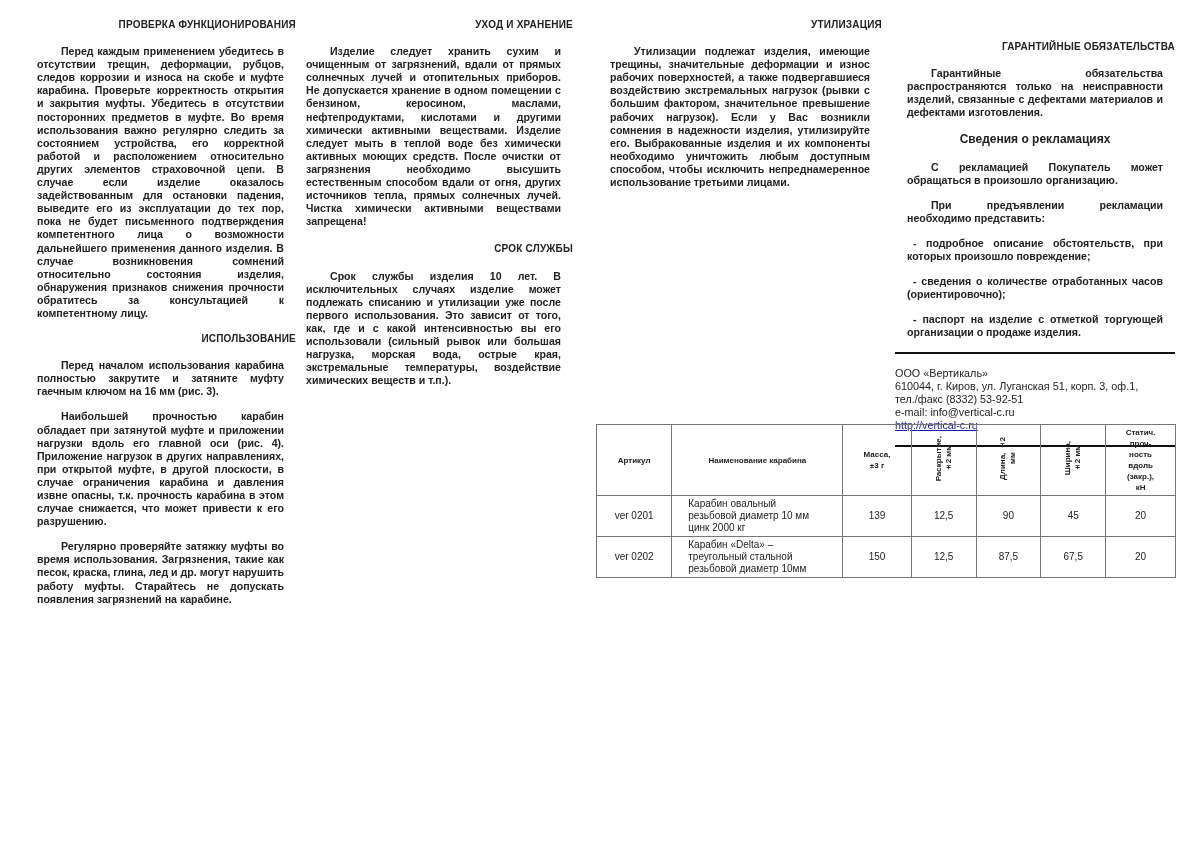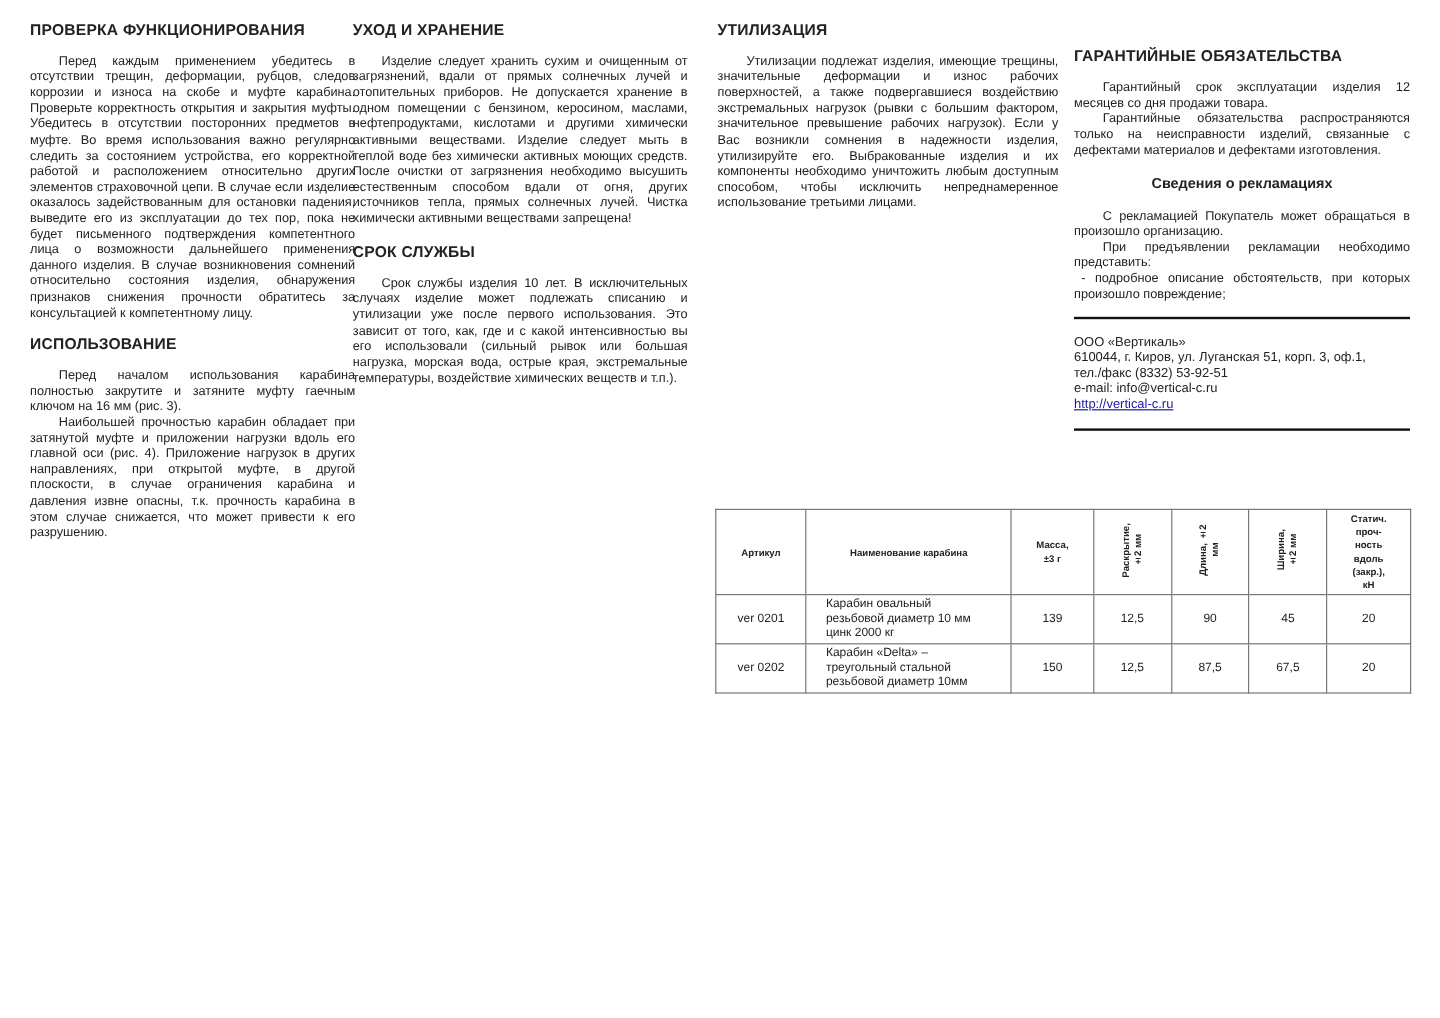--- a/index.html
+++ b/index.html
@@ -3,23 +3,23 @@
 <meta charset="utf-8">
 <style>
   html, body { margin:0; padding:0; background:#ffffff; }
   body { width:1200px; height:848px; position:relative; overflow:hidden;
          font-family:"Liberation Sans", sans-serif; color:#222; }
   .col { position:absolute; top:18px; font-size:10.6px; line-height:13.1px; }
   .col1 { left:25px; width:271px; }
   .col2 { left:294px; width:279px; }
   .col3 { left:598px; width:284px; }
   .col4 { left:895px; width:280px; top:40px; }
-  h2 { font-size:13px; font-weight:bold; text-align:left; margin:0 0 14px 0; letter-spacing:0.2px; }
+  h2 { font-size:10px; font-weight:bold; text-align:right; margin:0 0 14px 0; letter-spacing:0.2px; }
   h3 { font-size:12px; font-weight:bold; text-align:center; margin:14px 0 14px 0; }
-  p { margin:0; text-align:justify; text-indent:24px; }
+  p { margin:12px; text-align:justify; text-indent:24px;font-weight:bold; }
   .col1 h2.sec2 { margin-top:12px; }
   .col2 h2.sec2 { margin-top:14px; }
   p.li { text-indent:6px; }
   .rule { border-top:2px solid #111; margin:12px 0 0 0; }
   .contacts { margin-top:13px; font-size:10.8px; line-height:13px; }
   .contacts div { margin:0; }
   .contacts a { color:#1a1aa6; text-decoration:underline;text-align:right; }
   .rule2 { border-top:2px solid #111; margin-top:13px; }
   table.spec { position:absolute; left:596px; top:424px; width:580px; border-collapse:collapse; font-size:9.5px; }
   table.spec td, table.spec th { border:1px solid #777; text-align:center; vertical-align:middle; padding:2px 16px; }
@@ -30,42 +30,44 @@
 </style>
 </head>
 <body>
 
 <div class="col col1">
   <h2>ПРОВЕРКА ФУНКЦИОНИРОВАНИЯ</h2>
   <p>Перед каждым применением убедитесь в отсутствии трещин, деформации, рубцов, следов коррозии и износа на скобе и муфте карабина. Проверьте корректность открытия и закрытия муфты. Убедитесь в отсутствии посторонних предметов в муфте. Во время использования важно регулярно следить за состоянием устройства, его корректной работой и расположением относительно других элементов страховочной цепи. В случае если изделие оказалось задействованным для остановки падения, выведите его из эксплуатации до тех пор, пока не будет письменного подтверждения компетентного лица о возможности дальнейшего применения данного изделия. В случае возникновения сомнений относительно состояния изделия, обнаружения признаков снижения прочности обратитесь за консультацией к компетентному лицу.</p>
   <h2 class="sec2">ИСПОЛЬЗОВАНИЕ</h2>
   <p>Перед началом использования карабина полностью закрутите и затяните муфту гаечным ключом на 16 мм (рис. 3).</p>
   <p>Наибольшей прочностью карабин обладает при затянутой муфте и приложении нагрузки вдоль его главной оси (рис. 4). Приложение нагрузок в других направлениях, при открытой муфте, в другой плоскости, в случае ограничения карабина и давления извне опасны, т.к. прочность карабина в этом случае снижается, что может привести к его разрушению.</p>
+  <p>Регулярно проверяйте затяжку муфты во время использования. Загрязнения, такие как песок, краска, глина, лед и др. могут нарушить работу муфты. Старайтесь не допускать появления загрязнений на карабине.</p>
 </div>
 
 <div class="col col2">
   <h2>УХОД И ХРАНЕНИЕ</h2>
   <p>Изделие следует хранить сухим и очищенным от загрязнений, вдали от прямых солнечных лучей и отопительных приборов. Не допускается хранение в одном помещении с бензином, керосином, маслами, нефтепродуктами, кислотами и другими химически активными веществами. Изделие следует мыть в теплой воде без химически активных моющих средств. После очистки от загрязнения необходимо высушить естественным способом вдали от огня, других источников тепла, прямых солнечных лучей. Чистка химически активными веществами запрещена!</p>
   <h2 class="sec2">СРОК СЛУЖБЫ</h2>
   <p>Срок службы изделия 10 лет. В исключительных случаях изделие может подлежать списанию и утилизации уже после первого использования. Это зависит от того, как, где и с какой интенсивностью вы его использовали (сильный рывок или большая нагрузка, морская вода, острые края, экстремальные температуры, воздействие химических веществ и т.п.).</p>
 </div>
 
 <div class="col col3">
   <h2>УТИЛИЗАЦИЯ</h2>
   <p>Утилизации подлежат изделия, имеющие трещины, значительные деформации и износ рабочих поверхностей, а также подвергавшиеся воздействию экстремальных нагрузок (рывки с большим фактором, значительное превышение рабочих нагрузок). Если у Вас возникли сомнения в надежности изделия, утилизируйте его. Выбракованные изделия и их компоненты необходимо уничтожить любым доступным способом, чтобы исключить непреднамеренное использование третьими лицами.</p>
 </div>
 
 <div class="col col4">
   <h2>ГАРАНТИЙНЫЕ ОБЯЗАТЕЛЬСТВА</h2>
-  <p>Гарантийный срок эксплуатации изделия 12 месяцев со дня продажи товара.</p>
   <p>Гарантийные обязательства распространяются только на неисправности изделий, связанные с дефектами материалов и дефектами изготовления.</p>
   <h3>Сведения о рекламациях</h3>
   <p>С рекламацией Покупатель может обращаться в произошло организацию.</p>
   <p>При предъявлении рекламации необходимо представить:</p>
   <p class="li">- подробное описание обстоятельств, при которых произошло повреждение;</p>
+  <p class="li">- сведения о количестве отработанных часов (ориентировочно);</p>
+  <p class="li">- паспорт на изделие с отметкой торгующей организации о продаже изделия.</p>
   <div class="rule"></div>
   <div class="contacts">
     <div>ООО «Вертикаль»</div>
     <div>610044, г. Киров, ул. Луганская 51, корп. 3, оф.1,</div>
     <div>тел./факс (8332) 53-92-51</div>
     <div>e-mail: info@vertical-c.ru</div>
     <div><a href="#">http://vertical-c.ru</a></div>
   </div>
   <div class="rule2"></div>
 </div>

